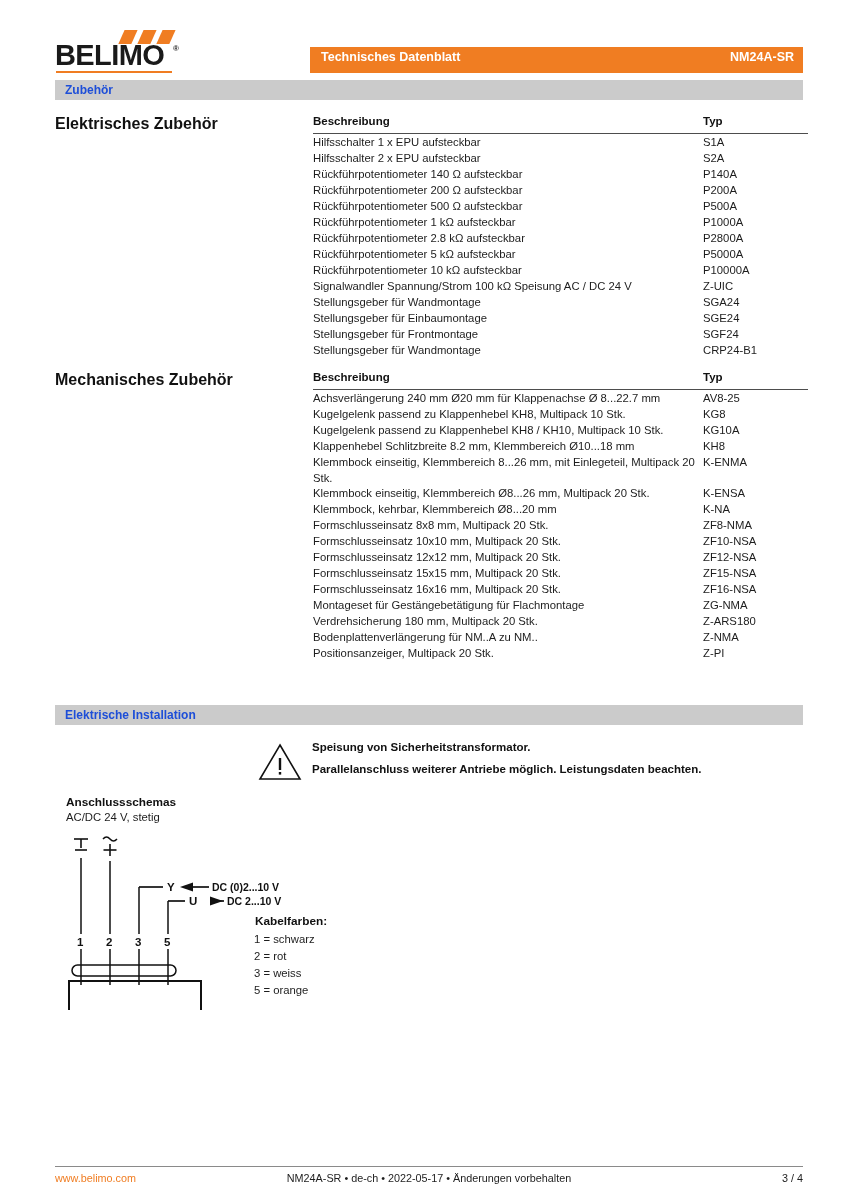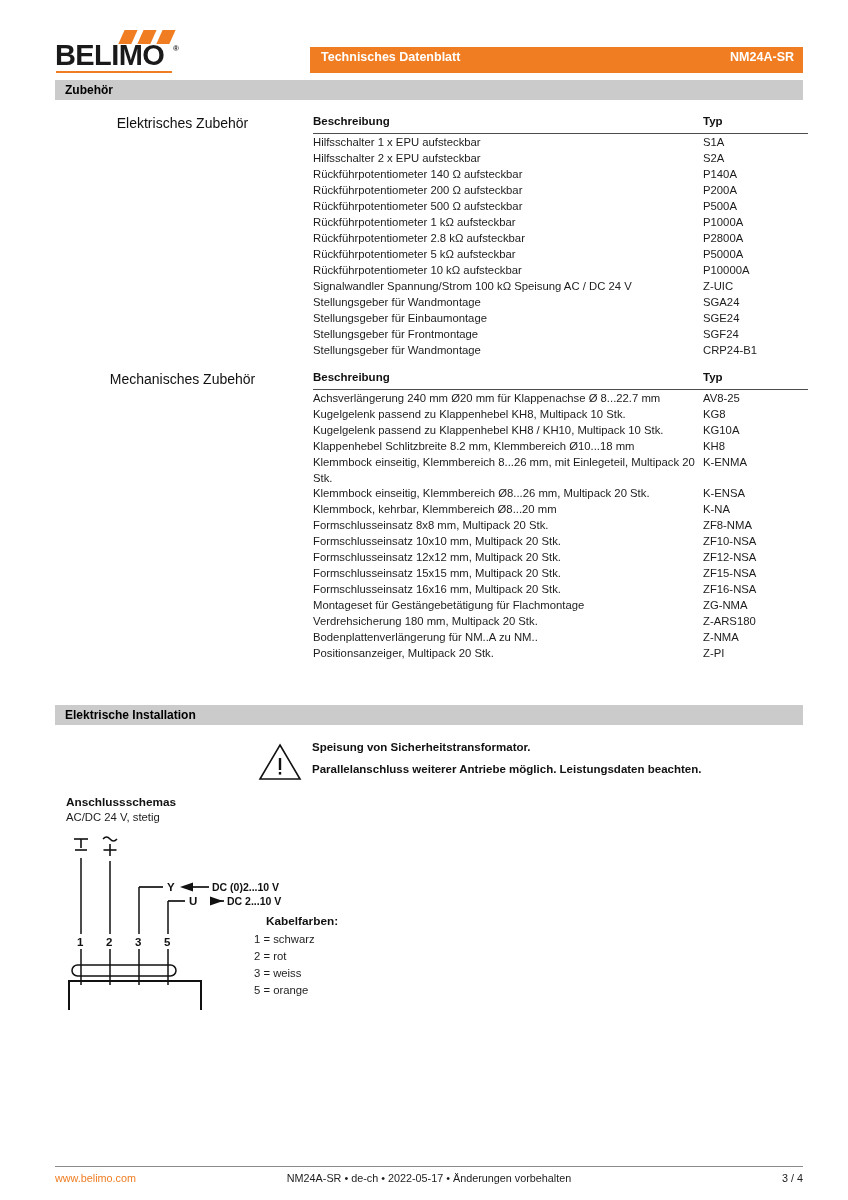--- a/index.html
+++ b/index.html
@@ -67,35 +67,35 @@
     font-size: 12.5px; font-weight: 700;
   }
 
   
   .section-bar {
     position: absolute; left: 55px; width: 748px; height: 20px;
     background: #cbcbcb;
   }
   .section-bar span {
     position: absolute; left: 10px; top: 3px;
-    font-size: 12px; font-weight: 700; color: #000000;
+    font-size: 12px; font-weight: 700; color: #1d4ed8;
   }
   #bar-zubehoer { top: 80px; }
   #bar-elektrische { top: 705px; }
 
   
   .tbl {
     position: absolute;
     left: 55px; width: 753px;
     font-size: 11.3px;
   }
   .tbl .rowlabel {
     position: absolute; left: 0px; top: 0px;
-    width: 255px; text-align: center;
-    font-size: 14px; font-weight: 400; color: #111;
+    width: 255px; text-align: left;
+    font-size: 16px; font-weight: 700; color: #111;
   }
   .tbl .cols {
     position: absolute; left: 258px; top: 0; width: 495px;
   }
   .thead {
     position: relative; height: 19px;
     border-bottom: 1.3px solid #4d4d4d;
   }
   .thead .c1, .thead .c2 {
     position: absolute; top: 0;
@@ -145,21 +145,21 @@
     position: absolute; left: 0; top: 16px;
     font-size: 11.3px; color: #1d1d1d;
   }
   .wiring svg { position: absolute; left: 0; top: 30px; }
 
   .kabel {
     position: absolute; left: 254px; top: 914px;
   }
   .kabel .k-title {
     font-size: 11.8px; font-weight: 700; color: #111;
-    margin: 0 0 3px 12px;
+    margin: 0 0 3px 1px;
   }
   .kabel .k-item {
     font-size: 11.3px; color: #1d1d1d; line-height: 17px;
   }
 
   
   .footer-rule {
     position: absolute; left: 55px; top: 1166px;
     width: 748px; height: 1px; background: #8a8a8a;
   }

